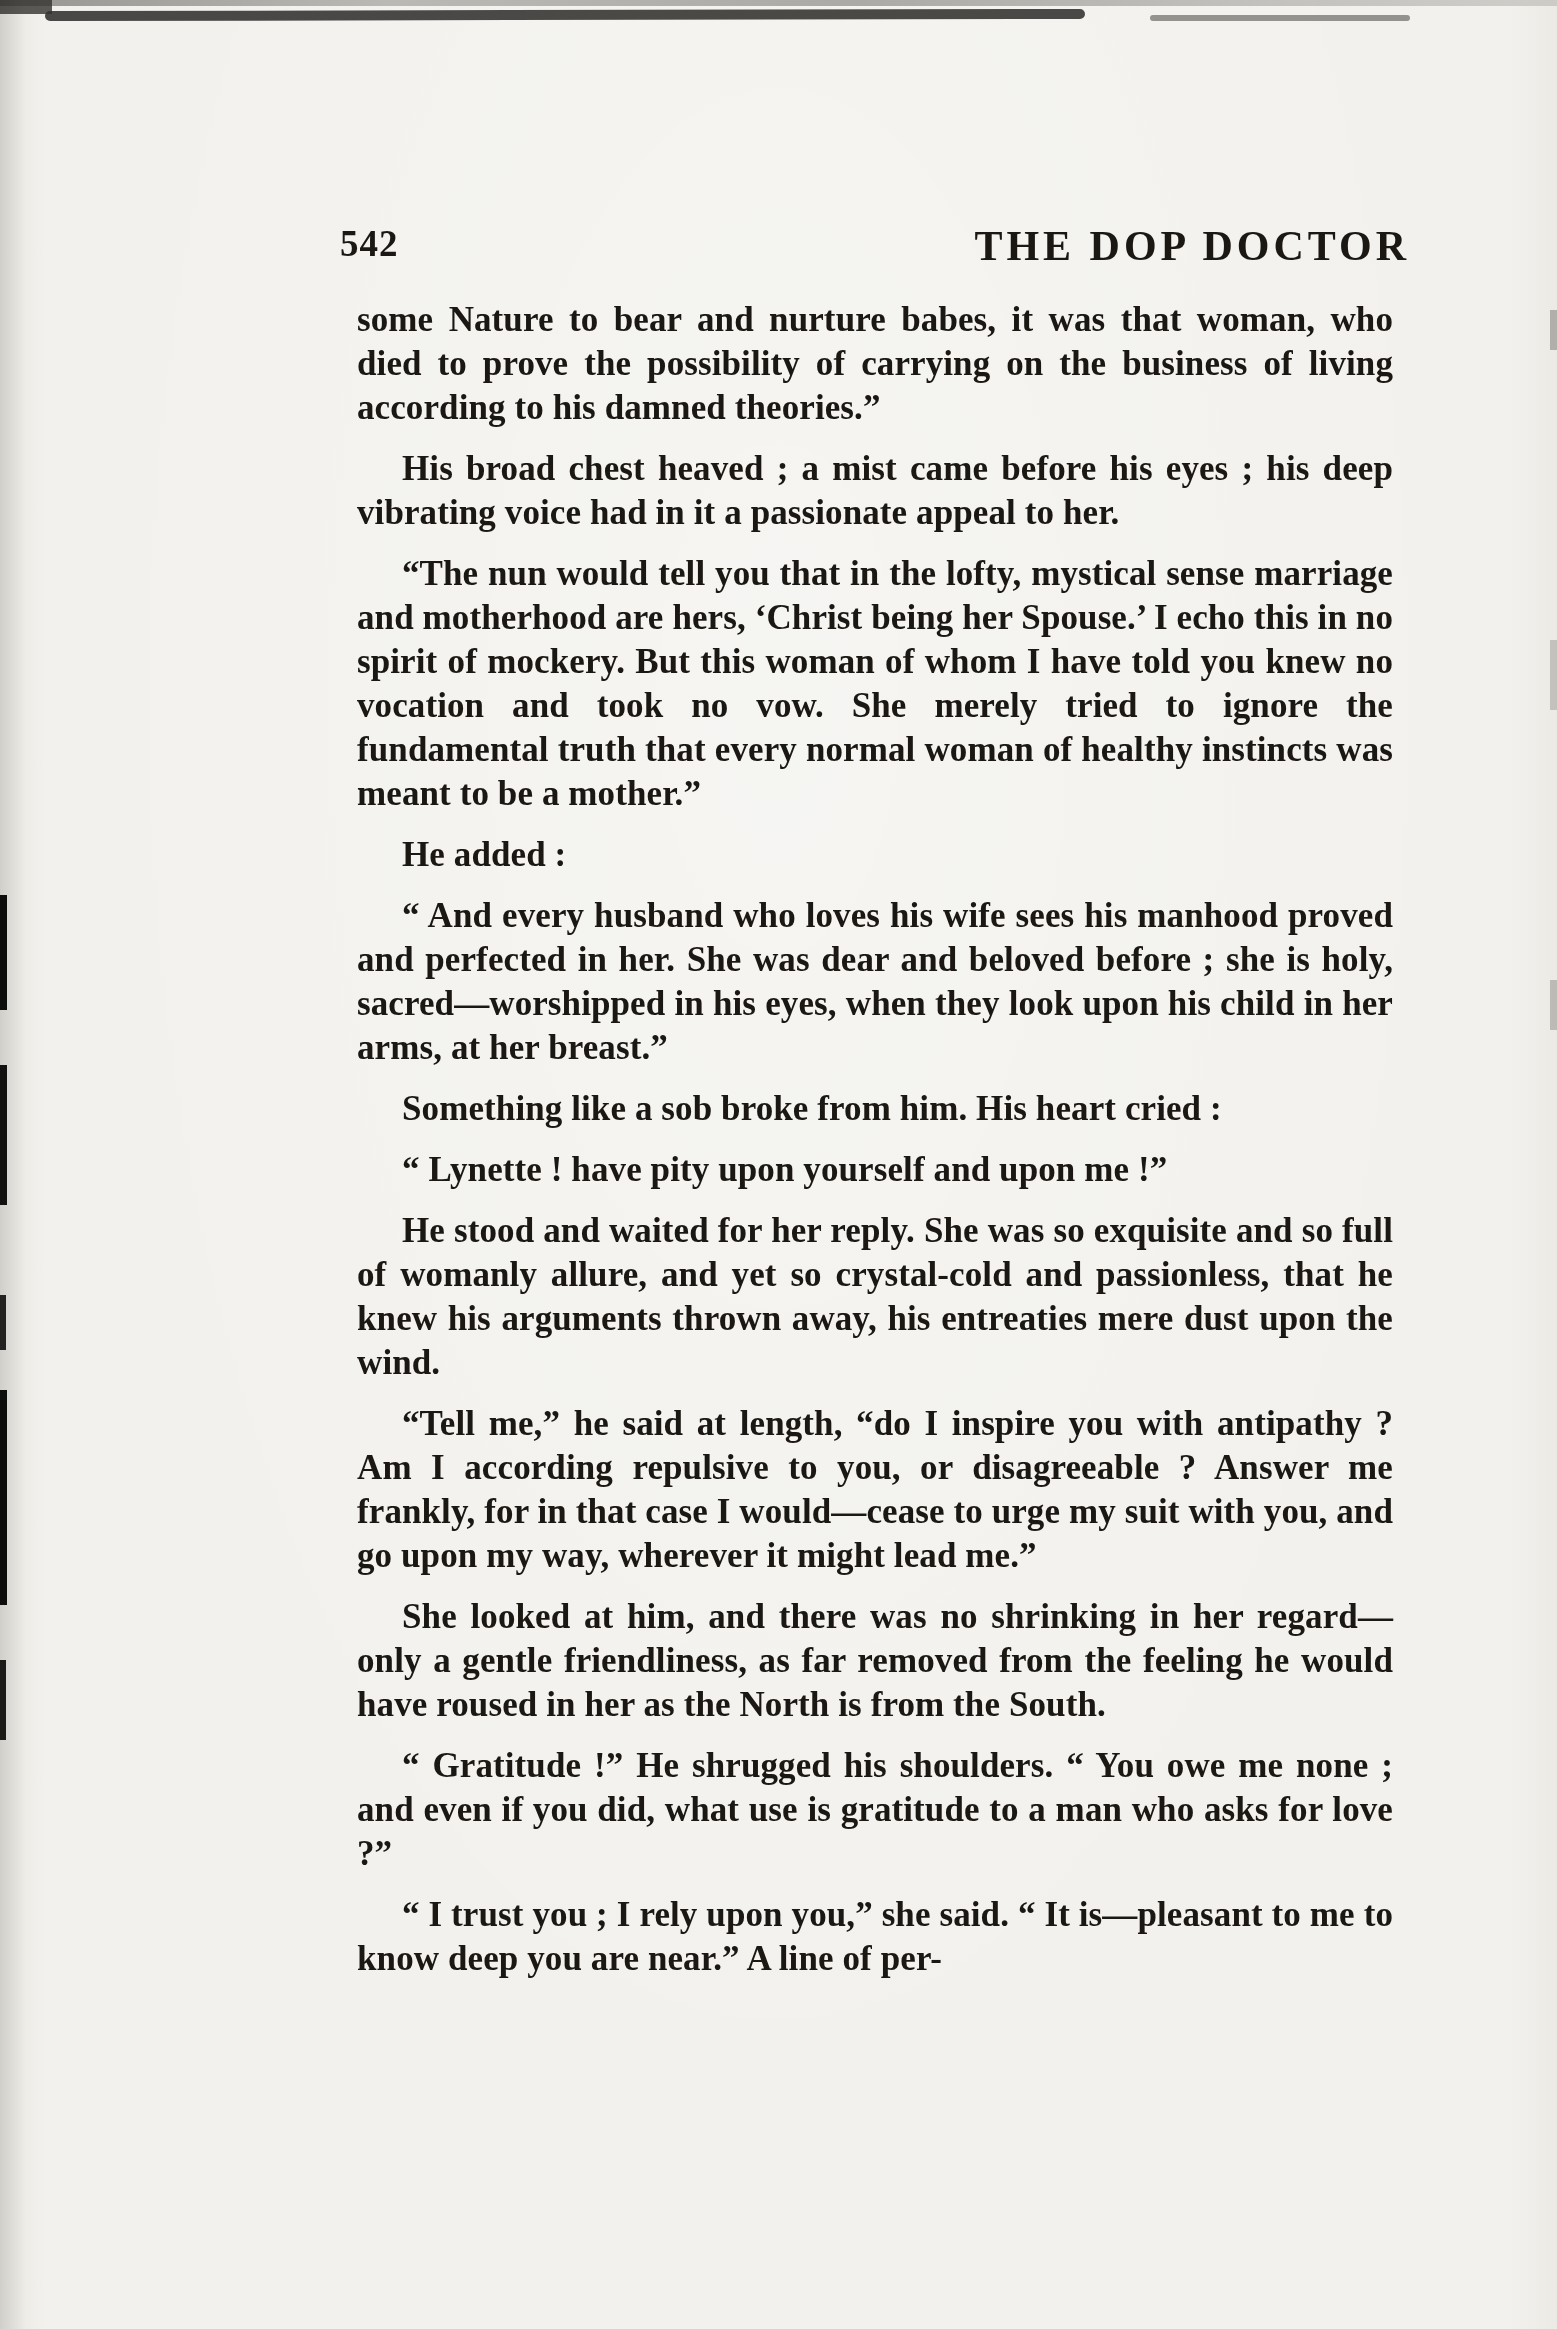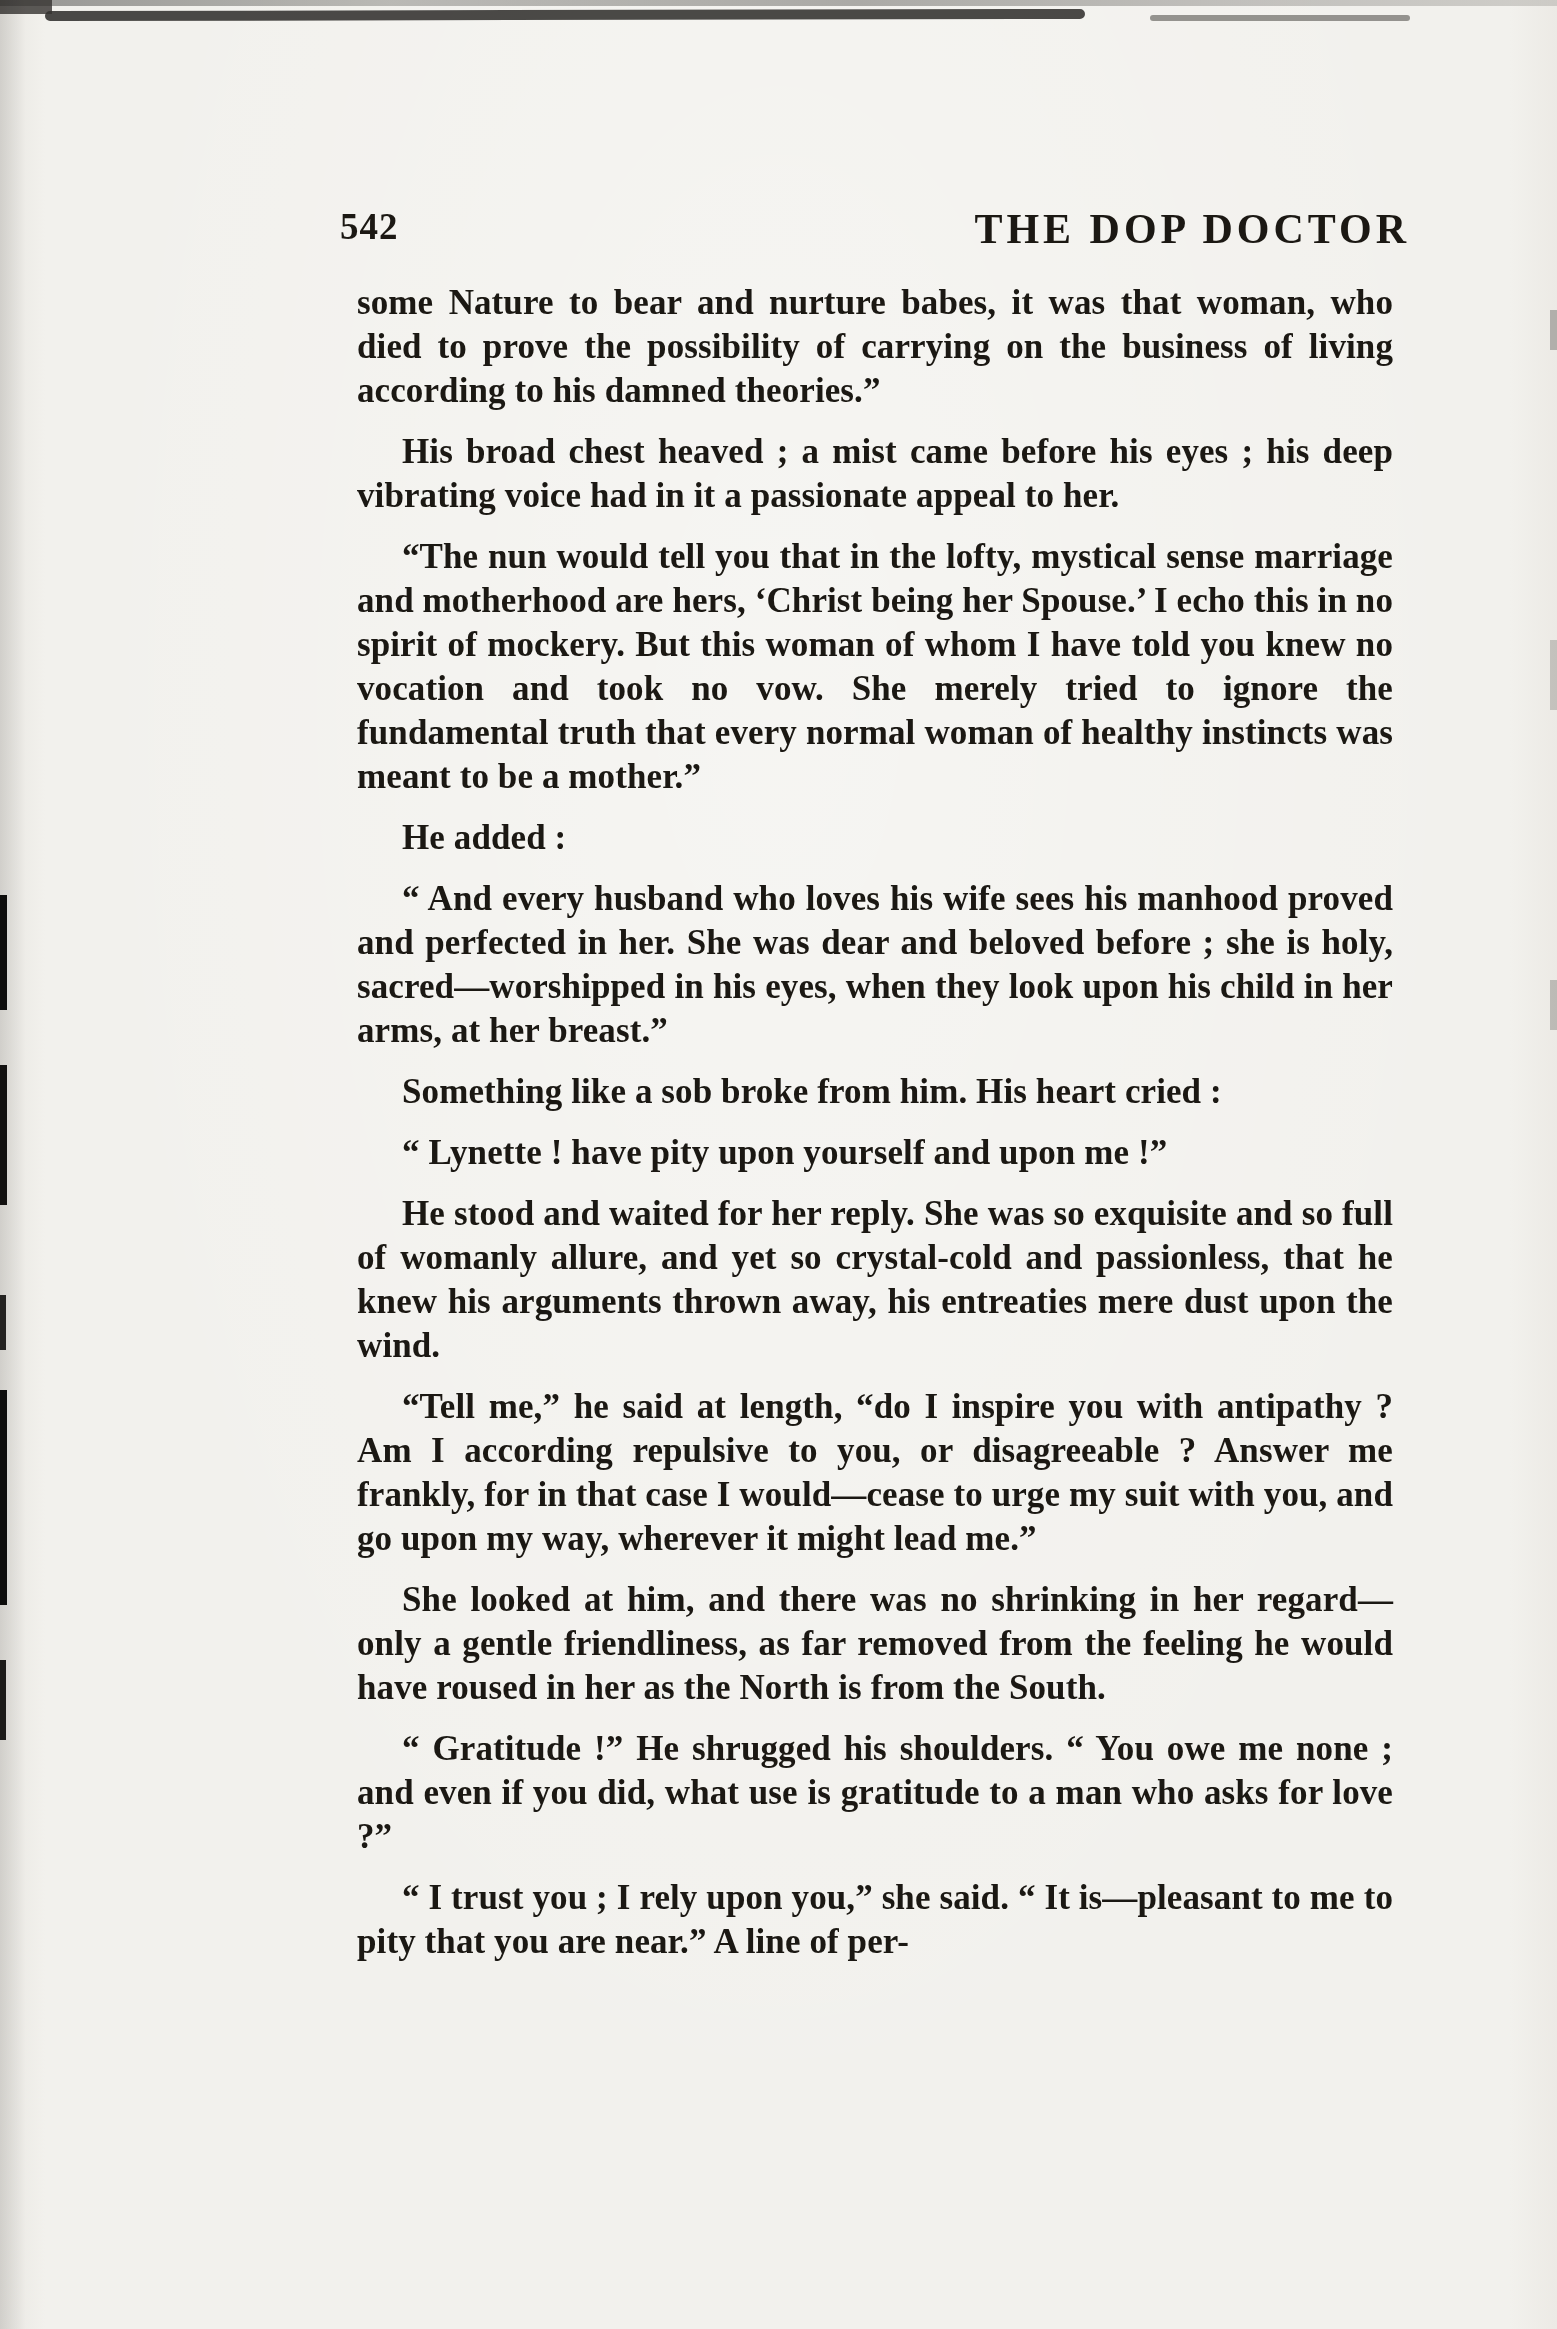--- a/index.html
+++ b/index.html
@@ -37,21 +37,21 @@
   .a-left-1{left:0;top:895px;width:7px;height:115px;background:#0d0d0c;}
   .a-left-2{left:0;top:1065px;width:7px;height:140px;background:#121110;}
   .a-left-3{left:0;top:1295px;width:6px;height:55px;background:#232220;}
   .a-left-4{left:0;top:1390px;width:7px;height:215px;background:#0d0d0c;}
   .a-left-5{left:0;top:1660px;width:6px;height:80px;background:#1b1a18;}
   .a-right-1{left:1550px;top:310px;width:7px;height:40px;background:#76746f;opacity:.5;}
   .a-right-2{left:1550px;top:640px;width:7px;height:70px;background:#86847f;opacity:.4;}
   .a-right-3{left:1550px;top:980px;width:7px;height:50px;background:#76746f;opacity:.4;}
   
   .content{
-    position:absolute;left:340px;top:205px;width:1070px;
+    position:absolute;left:340px;top:222px;width:1070px;
     color:var(--ink);
   }
   .header-row{
     position:relative;height:52px;margin-bottom:24px;
   }
   .page-number{
     position:absolute;left:0;top:0;
     font-size:37px;font-weight:bold;letter-spacing:1px;
   }
   .running-title{
@@ -100,17 +100,17 @@
       <p class="indent">His broad chest heaved ; a mist came before his eyes ; his deep vibrating voice had in it a passionate appeal to her.</p>
       <p class="indent">“The nun would tell you that in the lofty, mystical sense marriage and motherhood are hers, ‘Christ being her Spouse.’  I echo this in no spirit of mockery.  But this woman of whom I have told you knew no vocation and took no vow.  She merely tried to ignore the fundamental truth that every normal woman of healthy instincts was meant to be a mother.”</p>
       <p class="indent">He added :</p>
       <p class="indent">“ And every husband who loves his wife sees his manhood proved and perfected in her.  She was dear and beloved before ; she is holy, sacred—worshipped in his eyes, when they look upon his child in her arms, at her breast.”</p>
       <p class="indent">Something like a sob broke from him.  His heart cried :</p>
       <p class="indent">“ Lynette ! have pity upon yourself and upon me !”</p>
       <p class="indent">He stood and waited for her reply.  She was so exquisite and so full of womanly allure, and yet so crystal-cold and passionless, that he knew his arguments thrown away, his entreaties mere dust upon the wind.</p>
       <p class="indent">“Tell me,” he said at length, “do I inspire you with antipathy ?  Am I according repulsive to you, or disagreeable ?  Answer me frankly, for in that case I would—cease to urge my suit with you, and go upon my way, wherever it might lead me.”</p>
       <p class="indent">She looked at him, and there was no shrinking in her regard—only a gentle friendliness, as far removed from the feeling he would have roused in her as the North is from the South.</p>
       <p class="indent">“ Gratitude !”  He shrugged his shoulders.  “ You owe me none ; and even if you did, what use is gratitude to a man who asks for love ?”</p>
-      <p class="indent">“ I trust you ; I rely upon you,” she said.  “ It is—pleasant to me to pity that you are near.”  A line of per-</p>
+      <p class="indent">“ I trust you ; I rely upon you,” she said.  “ It is—pleasant to me to know deep you are near.”  A line of per-</p>
     </div>
 
   </div>
 </div>
 
 </body></html>

